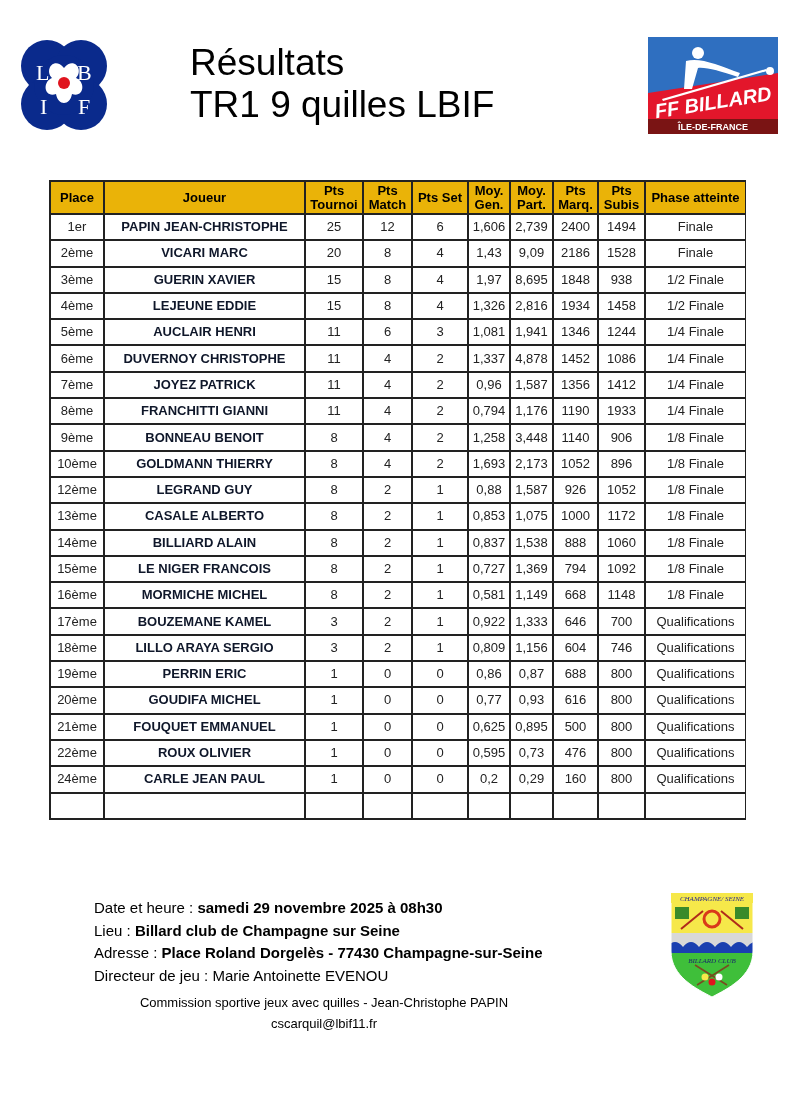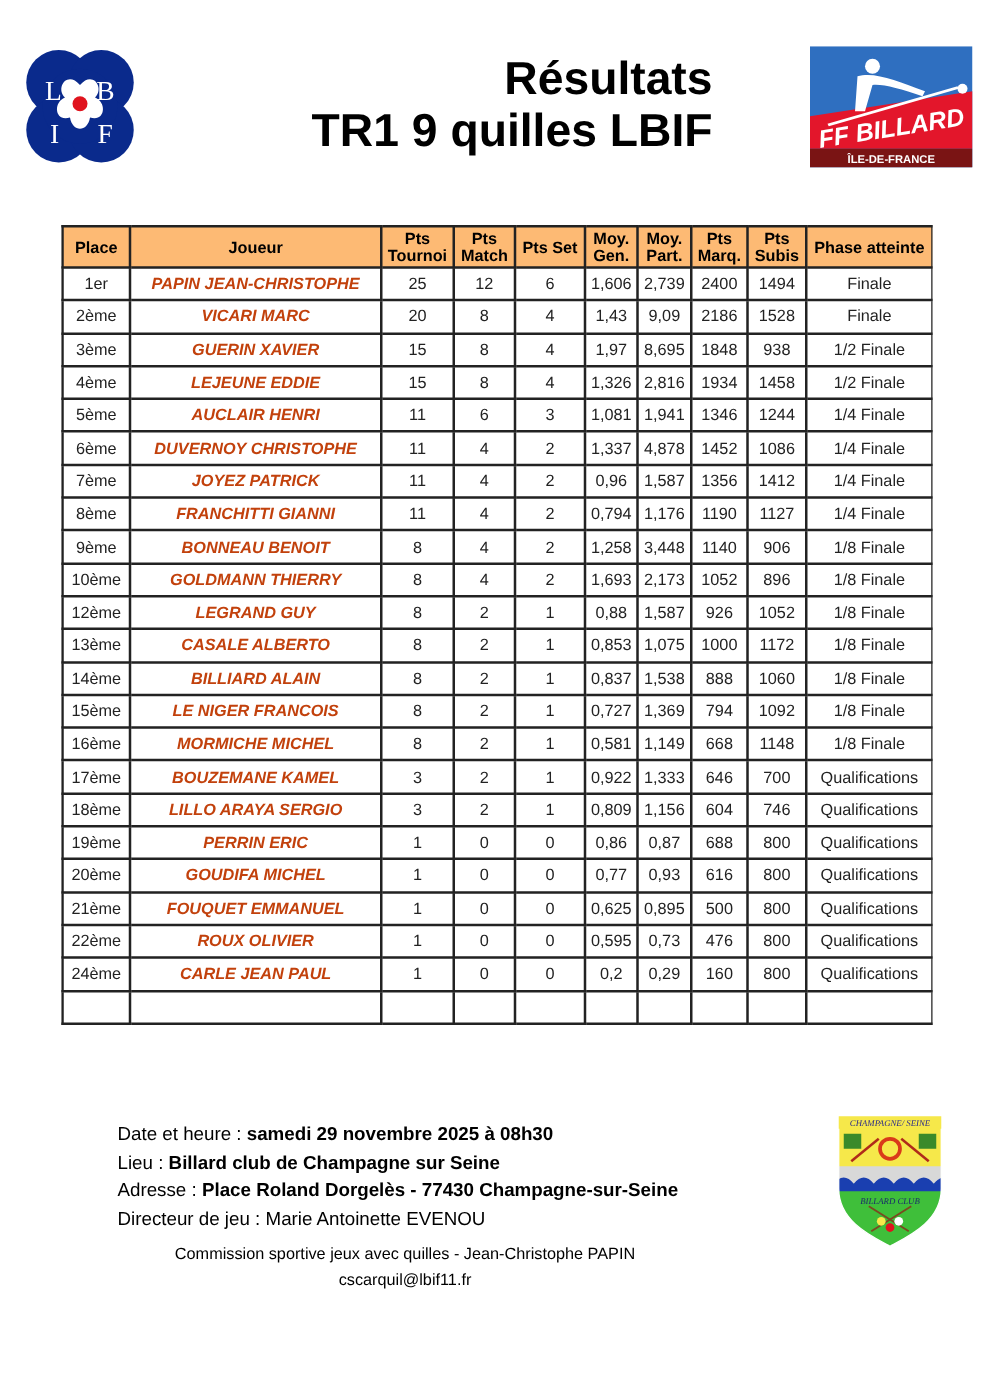--- a/index.html
+++ b/index.html
@@ -1,25 +1,25 @@
 <!DOCTYPE html>
 <html><head>
 <meta charset="utf-8">
 <style>
   html, body { margin:0; padding:0; background:#ffffff; }
   body { width:793px; height:1110px; position:relative; overflow:hidden; font-family:"Liberation Sans", sans-serif; color:#000; }
   .logo-lbif { position:absolute; left:14px; top:36px; width:100px; height:100px; }
   .logo-ffb { position:absolute; left:648px; top:37px; width:130px; height:97px; }
-  .title { position:absolute; left:190px; top:42px; width:380px; text-align:right; font-size:37px; line-height:42px; font-weight:bold; }
+  .title { position:absolute; left:190px; top:42px; width:380px; text-align:left; font-size:37px; line-height:42px; font-weight:normal; }
   .table-wrap { position:absolute; left:49px; top:180px; width:697px; height:668px; overflow:hidden; }
   table { border-collapse:collapse; table-layout:fixed; width:696px; }
   th, td { border:2px solid #222; padding:0; text-align:center; }
-  th { background:#fdba74; font-weight:bold; font-size:13px; line-height:14px; height:31px; }
+  th { background:#eab308; font-weight:bold; font-size:13px; line-height:14px; height:31px; }
   td { font-size:13px; height:24.3px; line-height:14px; color:#222; }
-  td.player { font-weight:bold; color:#c2410c;font-style:italic; }
+  td.player { font-weight:bold; color:#0f172a; }
   td.filler { height:24px; }
   .info { position:absolute; left:94px; top:897px; font-size:15px; line-height:22.5px; }
   .info .lbl { }
   .info .val-b { font-weight:bold; }
   .logo-club { position:absolute; left:667px; top:889px; width:90px; height:110px; }
   .footer { position:absolute; left:0; width:648px; top:992px; text-align:center; font-size:13px; line-height:21px; }
 </style>
 </head>
 <body>
 
@@ -207,21 +207,21 @@
         </tr>
         <tr>
           <td>8ème</td>
           <td class="player">FRANCHITTI GIANNI</td>
           <td>11</td>
           <td>4</td>
           <td>2</td>
           <td>0,794</td>
           <td>1,176</td>
           <td>1190</td>
-          <td>1127</td>
+          <td>1933</td>
           <td>1/4 Finale</td>
         </tr>
         <tr>
           <td>9ème</td>
           <td class="player">BONNEAU BENOIT</td>
           <td>8</td>
           <td>4</td>
           <td>2</td>
           <td>1,258</td>
           <td>3,448</td>

